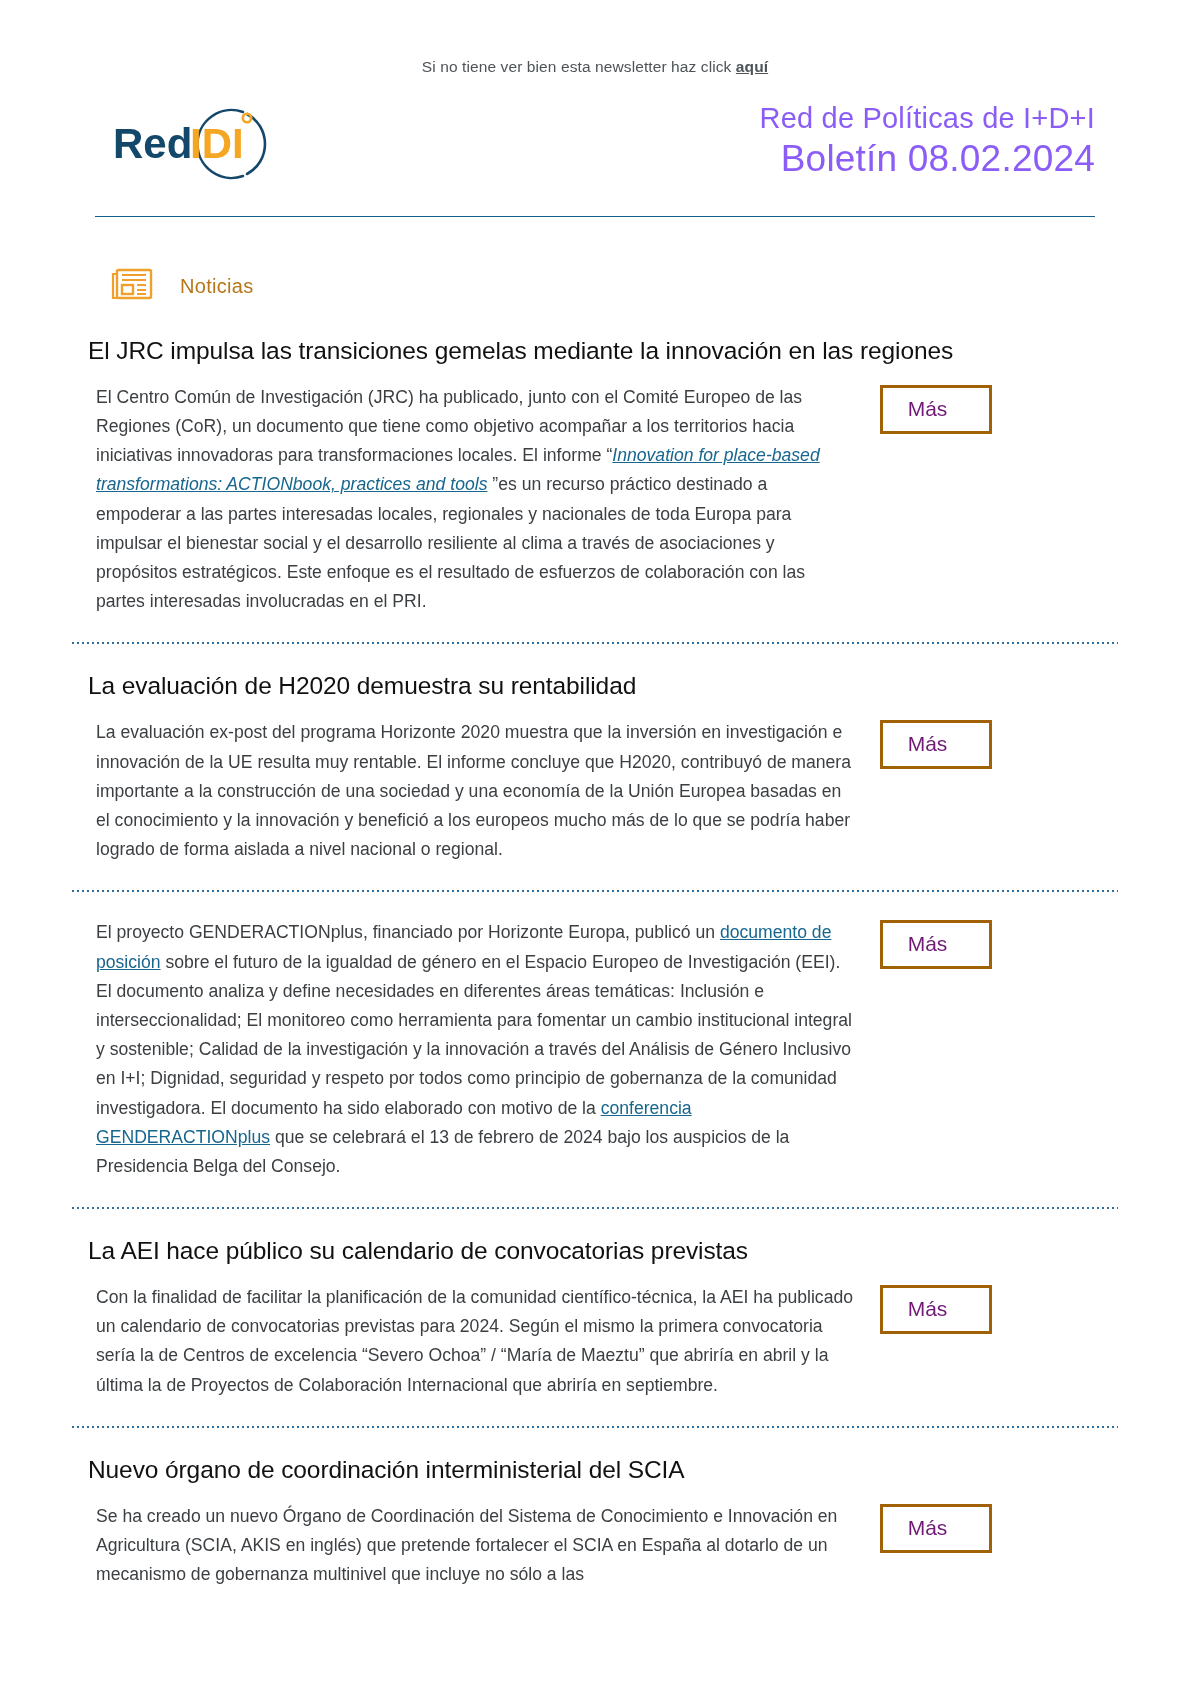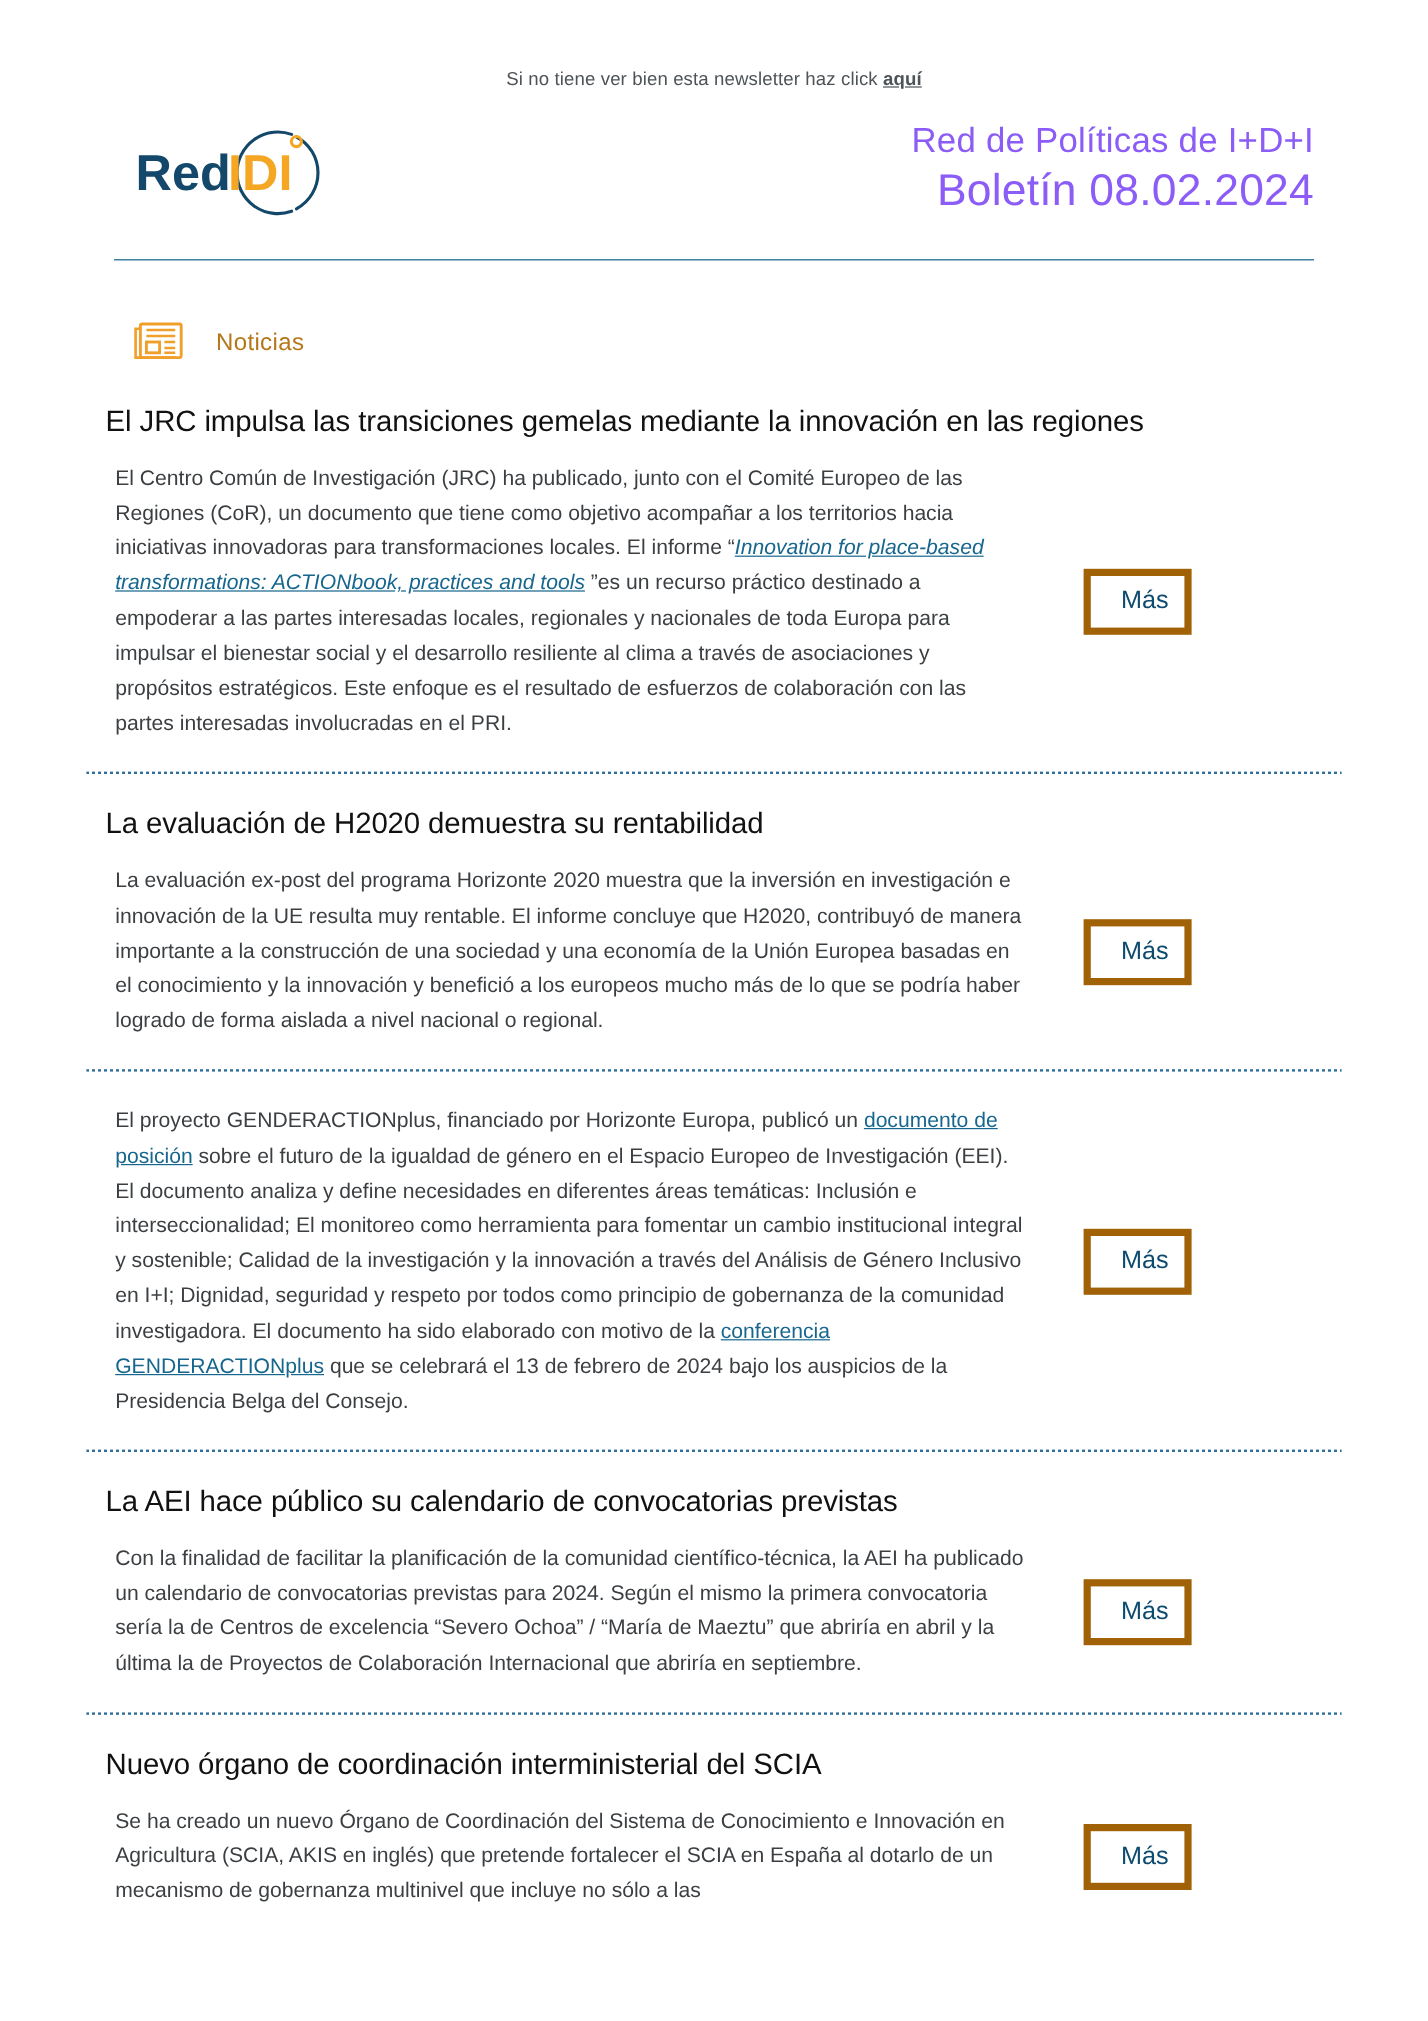--- a/index.html
+++ b/index.html
@@ -101,22 +101,22 @@
   .article h2 {
     font-size: 24.5px;
     font-weight: 400;
     color: #111111;
     margin: 0 0 16px 16px;
     line-height: 1.3;
     letter-spacing: -.1px;
   }
   .article-body {
     display: flex;
-    align-items: center;
-    gap: 12px;
+    align-items: flex-start;
+    gap: 0;
   }
   .article-text {
     flex: 1 1 auto;
     font-size: 17.6px;
     line-height: 1.66;
     color: #3b3f42;
     margin: 0 0 0 24px;
     max-width: 760px;
   }
   .article-text a {
@@ -128,25 +128,25 @@
   }
   .more-cell {
     flex: 0 0 auto;
     width: 160px;
     display: flex;
     justify-content: center;
     padding-top: 2px;
   }
   .more-btn {
     display: inline-block;
-    border: 6px solid #a16207;
-    color: #0c4a6e;
+    border: 3px solid #a16207;
+    color: #701a75;
     background: #ffffff;
     font-size: 21px;
-    padding: 9px 13px 11px 25px;
+    padding: 9px 42px 11px 25px;
     text-decoration: none;
     line-height: 1.1;
     box-sizing: border-box;
   }
 
   
   .divider-fine {
     height: 2px;
     margin: 0;
     background-image: repeating-linear-gradient(

